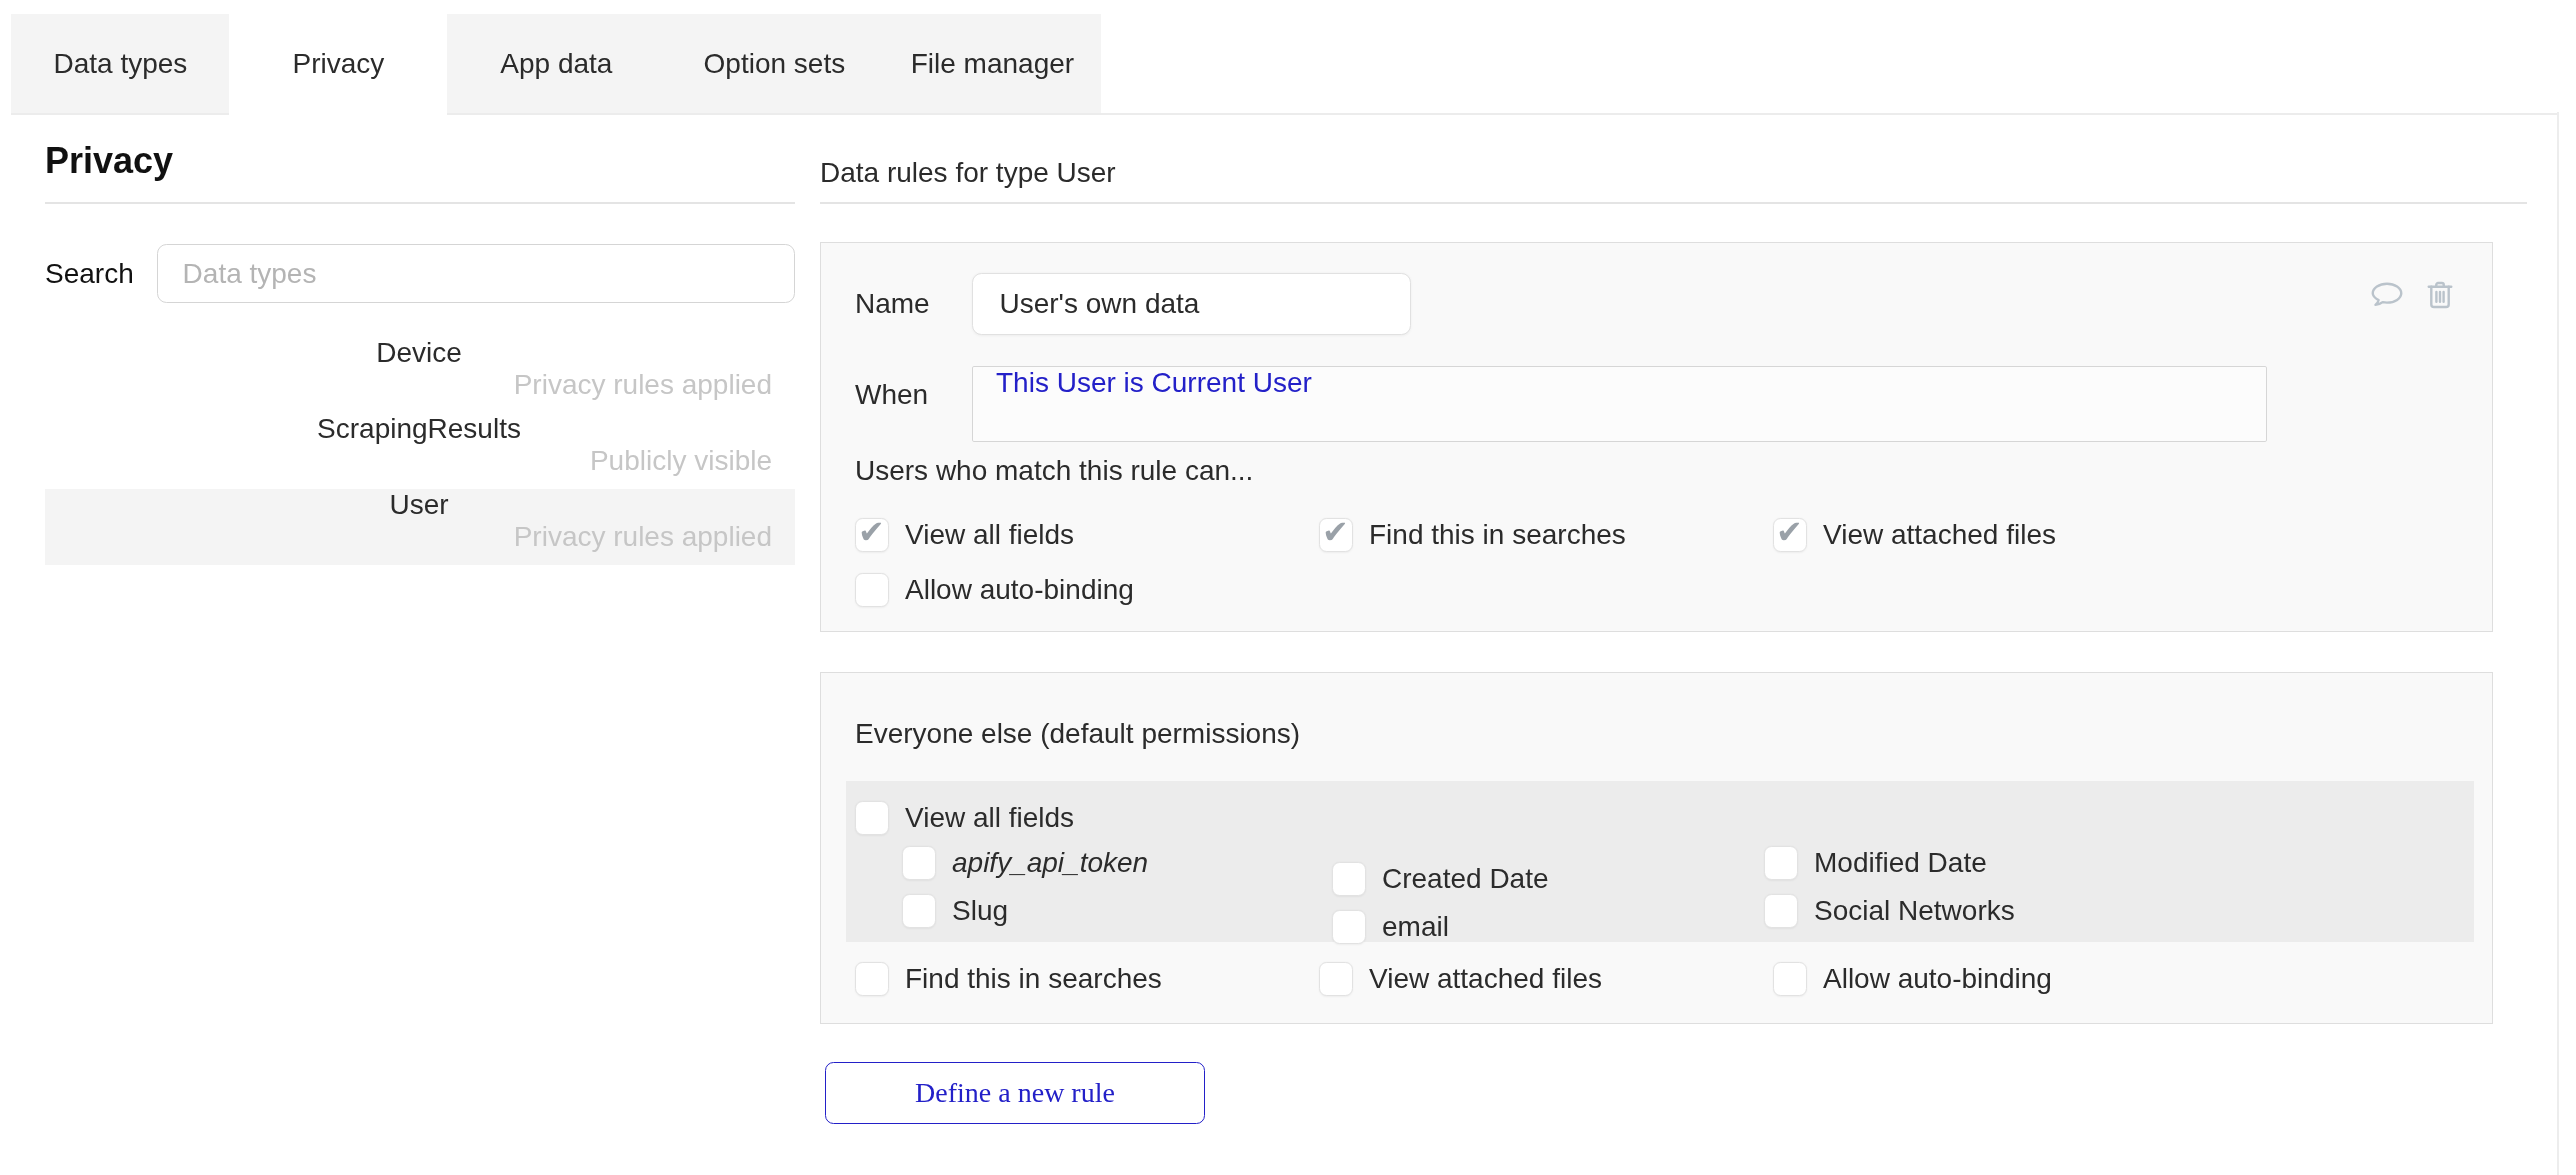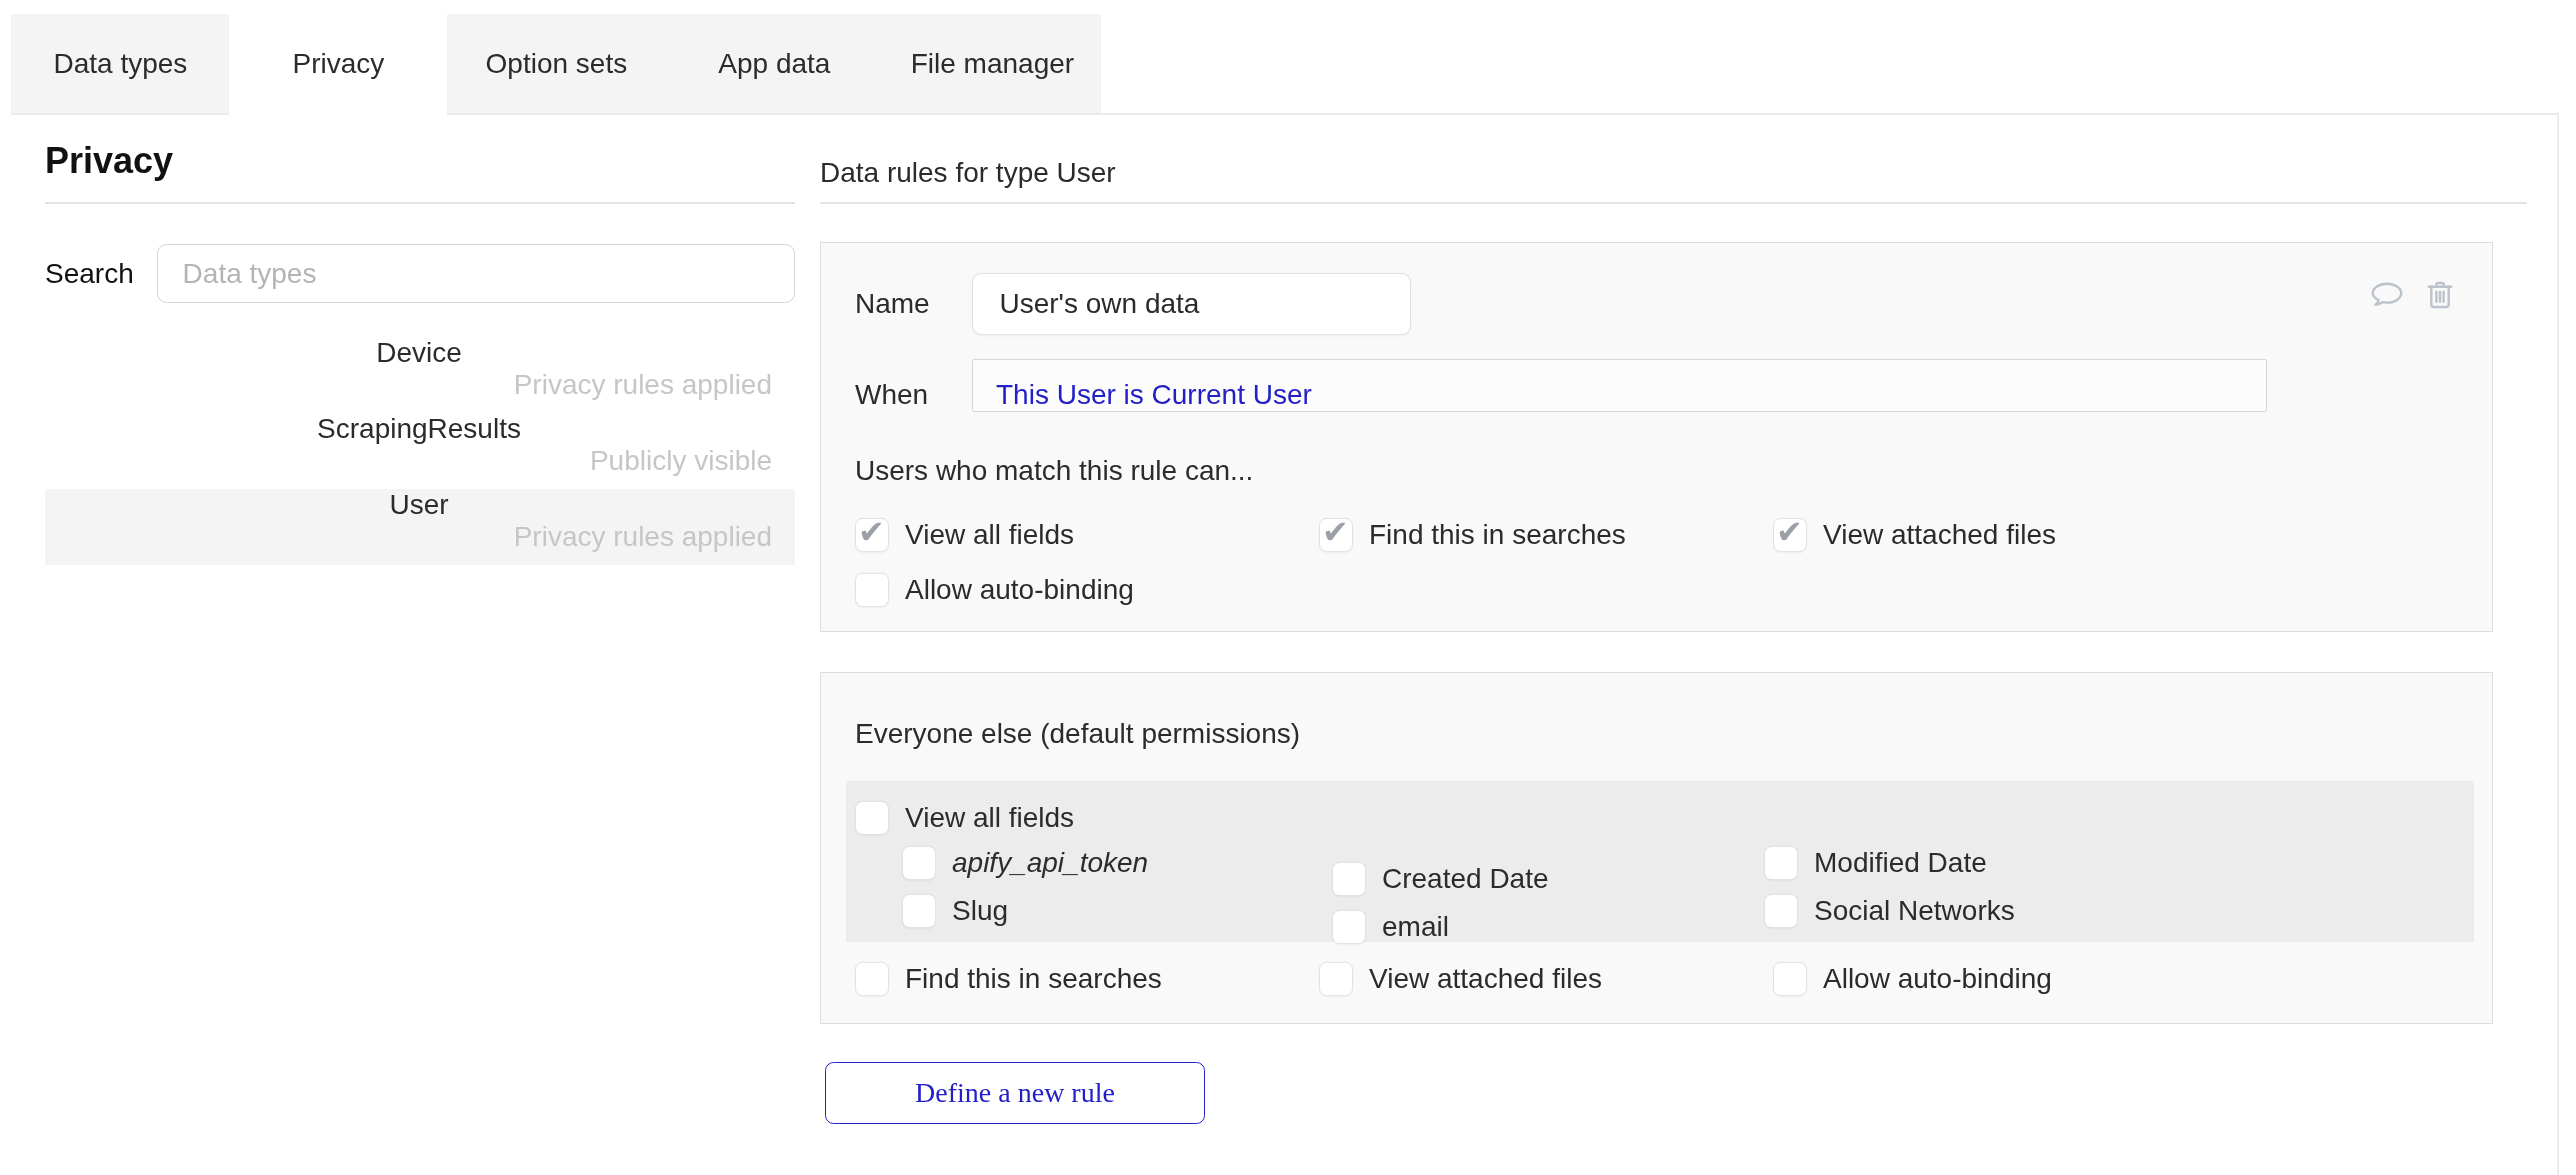--- a/index.html
+++ b/index.html
@@ -29,21 +29,21 @@
   .main-header{position:absolute;left:820px;top:157px;font-size:28px;color:#2b2b2b;}
   .main-divider{position:absolute;left:820px;top:202px;width:1707px;height:1.9px;background:#e4e4e4;}
   .right-edge{position:absolute;left:2557px;top:112px;width:1.9px;height:1064px;background:#ededed;}
 
   .card{position:absolute;left:820px;width:1673px;background:#f9f9f9;border:1.9px solid #dedede;box-sizing:border-box;}
   .card.rule{top:242px;height:390px;}
   .card.default{top:672px;height:352px;}
 
   .field-label{position:absolute;font-size:28px;color:#2b2b2b;}
   .name-input{position:absolute;left:151px;top:30px;width:439px;height:62px;background:#fff;border:1.9px solid #e1e1e1;border-radius:9.5px;font-size:28px;color:#2b2b2b;padding:0 0 0 26.5px;box-sizing:border-box;outline:none;box-shadow:0 0.9px 2.8px rgba(0,0,0,.05);font-family:inherit;}
-  .when-box{position:absolute;left:151px;top:116px;width:1295px;height:53px;background:#fcfcfc;border:1.9px solid #d6d6d6;border-radius:1.9px;box-sizing:border-box;display:flex;align-items:flex-end;padding-left:23px;cursor:pointer;}
+  .when-box{position:absolute;left:151px;top:123px;width:1295px;height:76px;background:#fcfcfc;border:1.9px solid #d6d6d6;border-radius:1.9px;box-sizing:border-box;display:flex;align-items:flex-start;padding-left:23px;cursor:pointer;}
   .when-text{font-size:28px;color:#2320c8;}
   .intro-text{position:absolute;left:34px;top:212px;font-size:28px;color:#2b2b2b;}
 
   .cb-item{position:absolute;display:flex;align-items:center;gap:16px;height:36px;cursor:pointer;}
   .cb{width:34px;height:34px;background:#fff;border:1.9px solid #e2e2e2;border-radius:7.6px;box-sizing:border-box;box-shadow:0 0.9px 1.9px rgba(0,0,0,.05);position:relative;flex:none;}
   .cb.checked::after{content:"\2714";position:absolute;left:1.9px;top:-5.7px;font-size:32px;font-weight:700;color:#9aa1a8;}
   .cb-label{font-size:28px;color:#2b2b2b;white-space:nowrap;}
 
   .rule-icons{position:absolute;right:34px;top:34px;display:flex;gap:17px;align-items:center;}
   .icon-btn{width:36px;height:36px;cursor:pointer;}
@@ -55,22 +55,22 @@
 </style>
 </head>
 <body>
 
 <div class="page">
 
   <div class="tabbar-border"></div>
   <div class="tabbar">
     <div class="tab">Data types</div>
     <div class="tab active">Privacy</div>
+    <div class="tab">App data</div>
     <div class="tab">Option sets</div>
-    <div class="tab">App data</div>
     <div class="tab">File manager</div>
   </div>
 
   <div class="side-title">Privacy</div>
   <div class="side-divider"></div>
 
   <div class="search-row">
     <span class="search-label">Search</span>
     <input class="search-input" type="text" placeholder="Data types" style="">
   </div>

